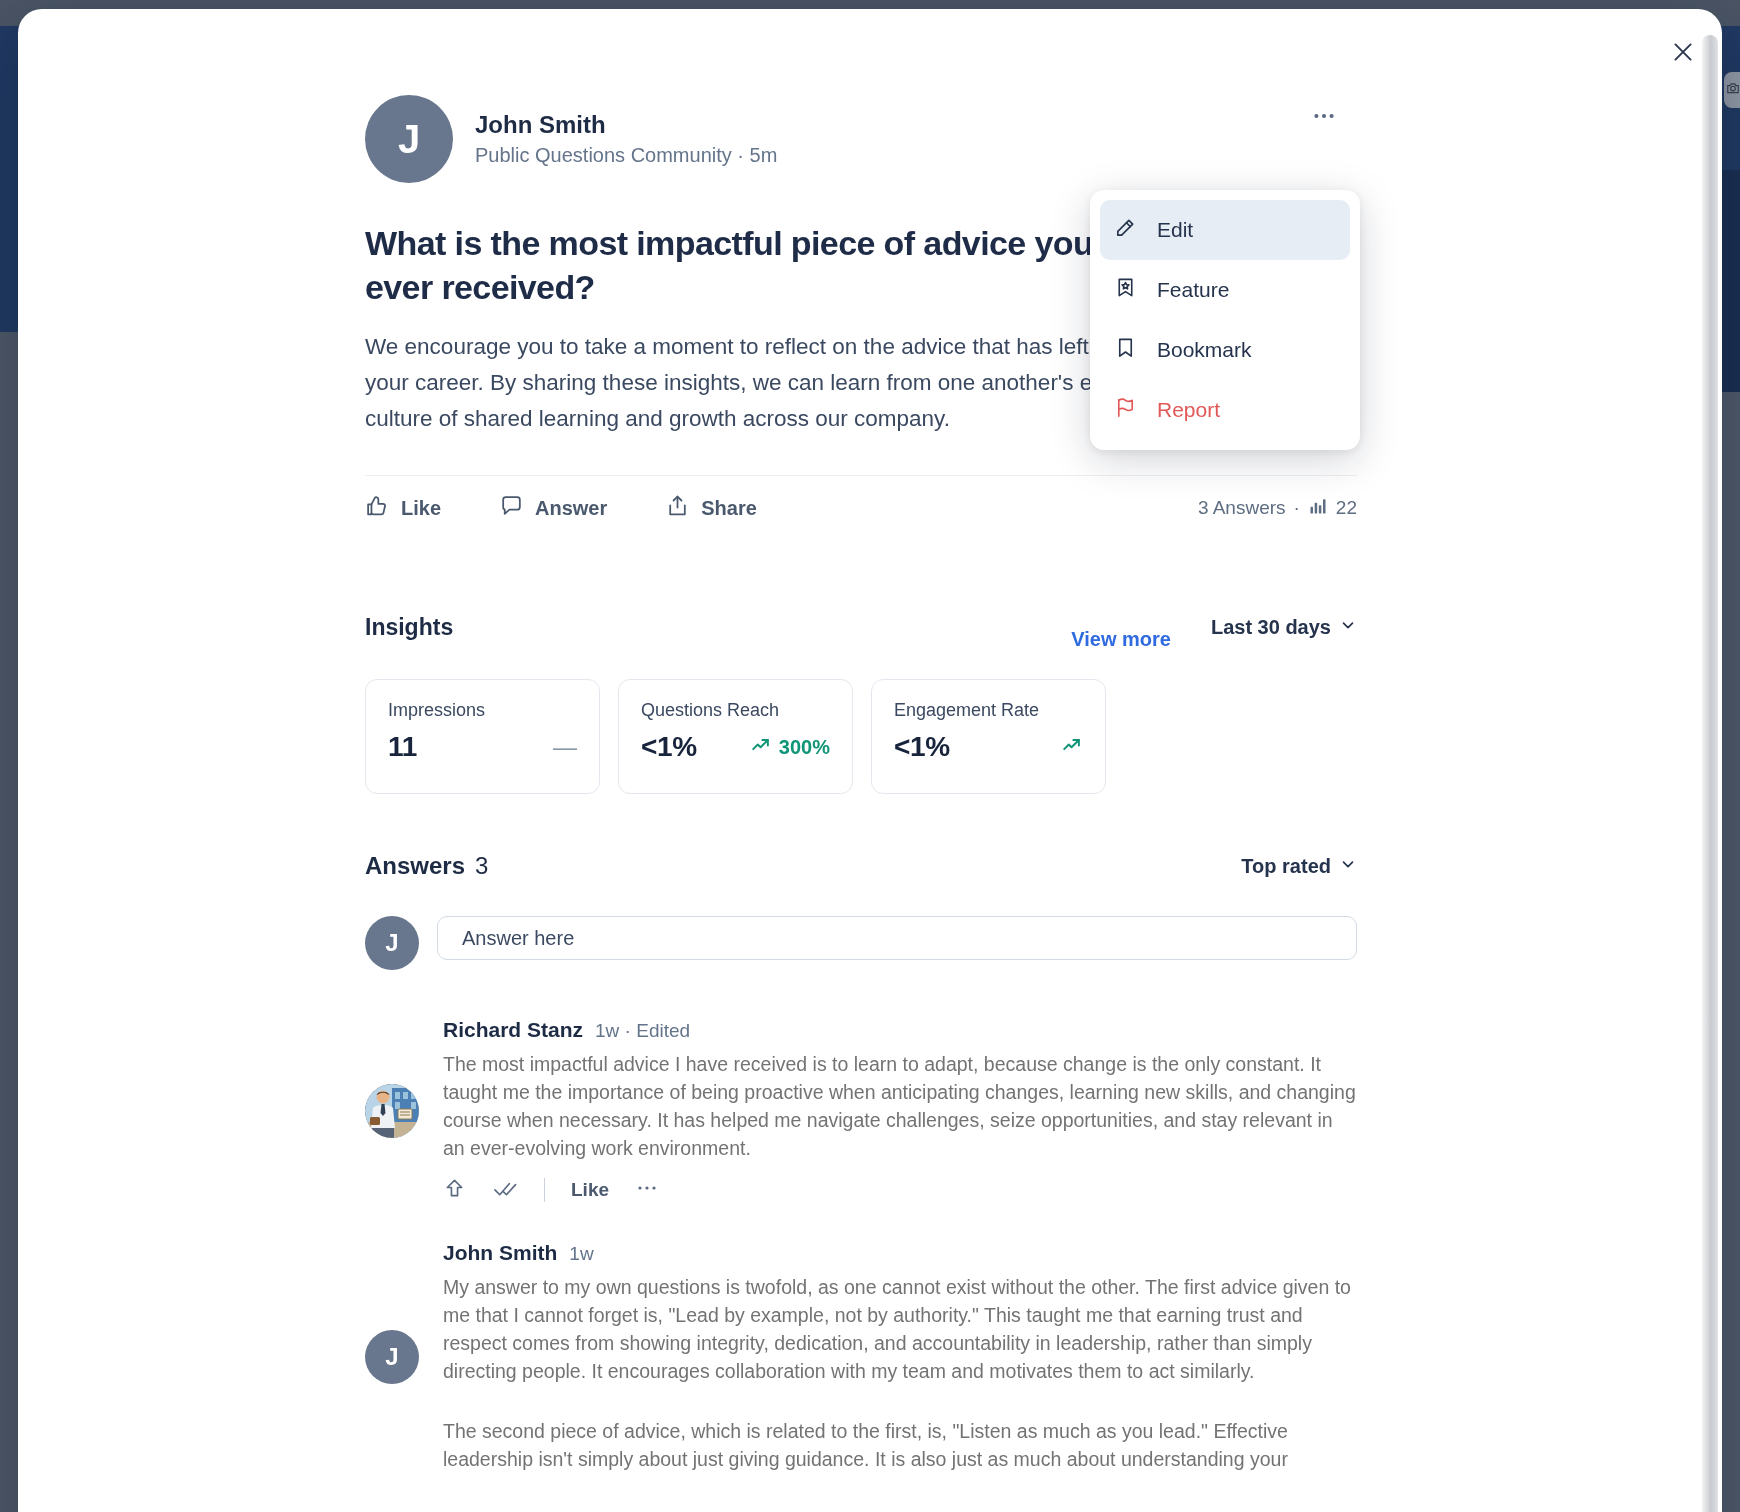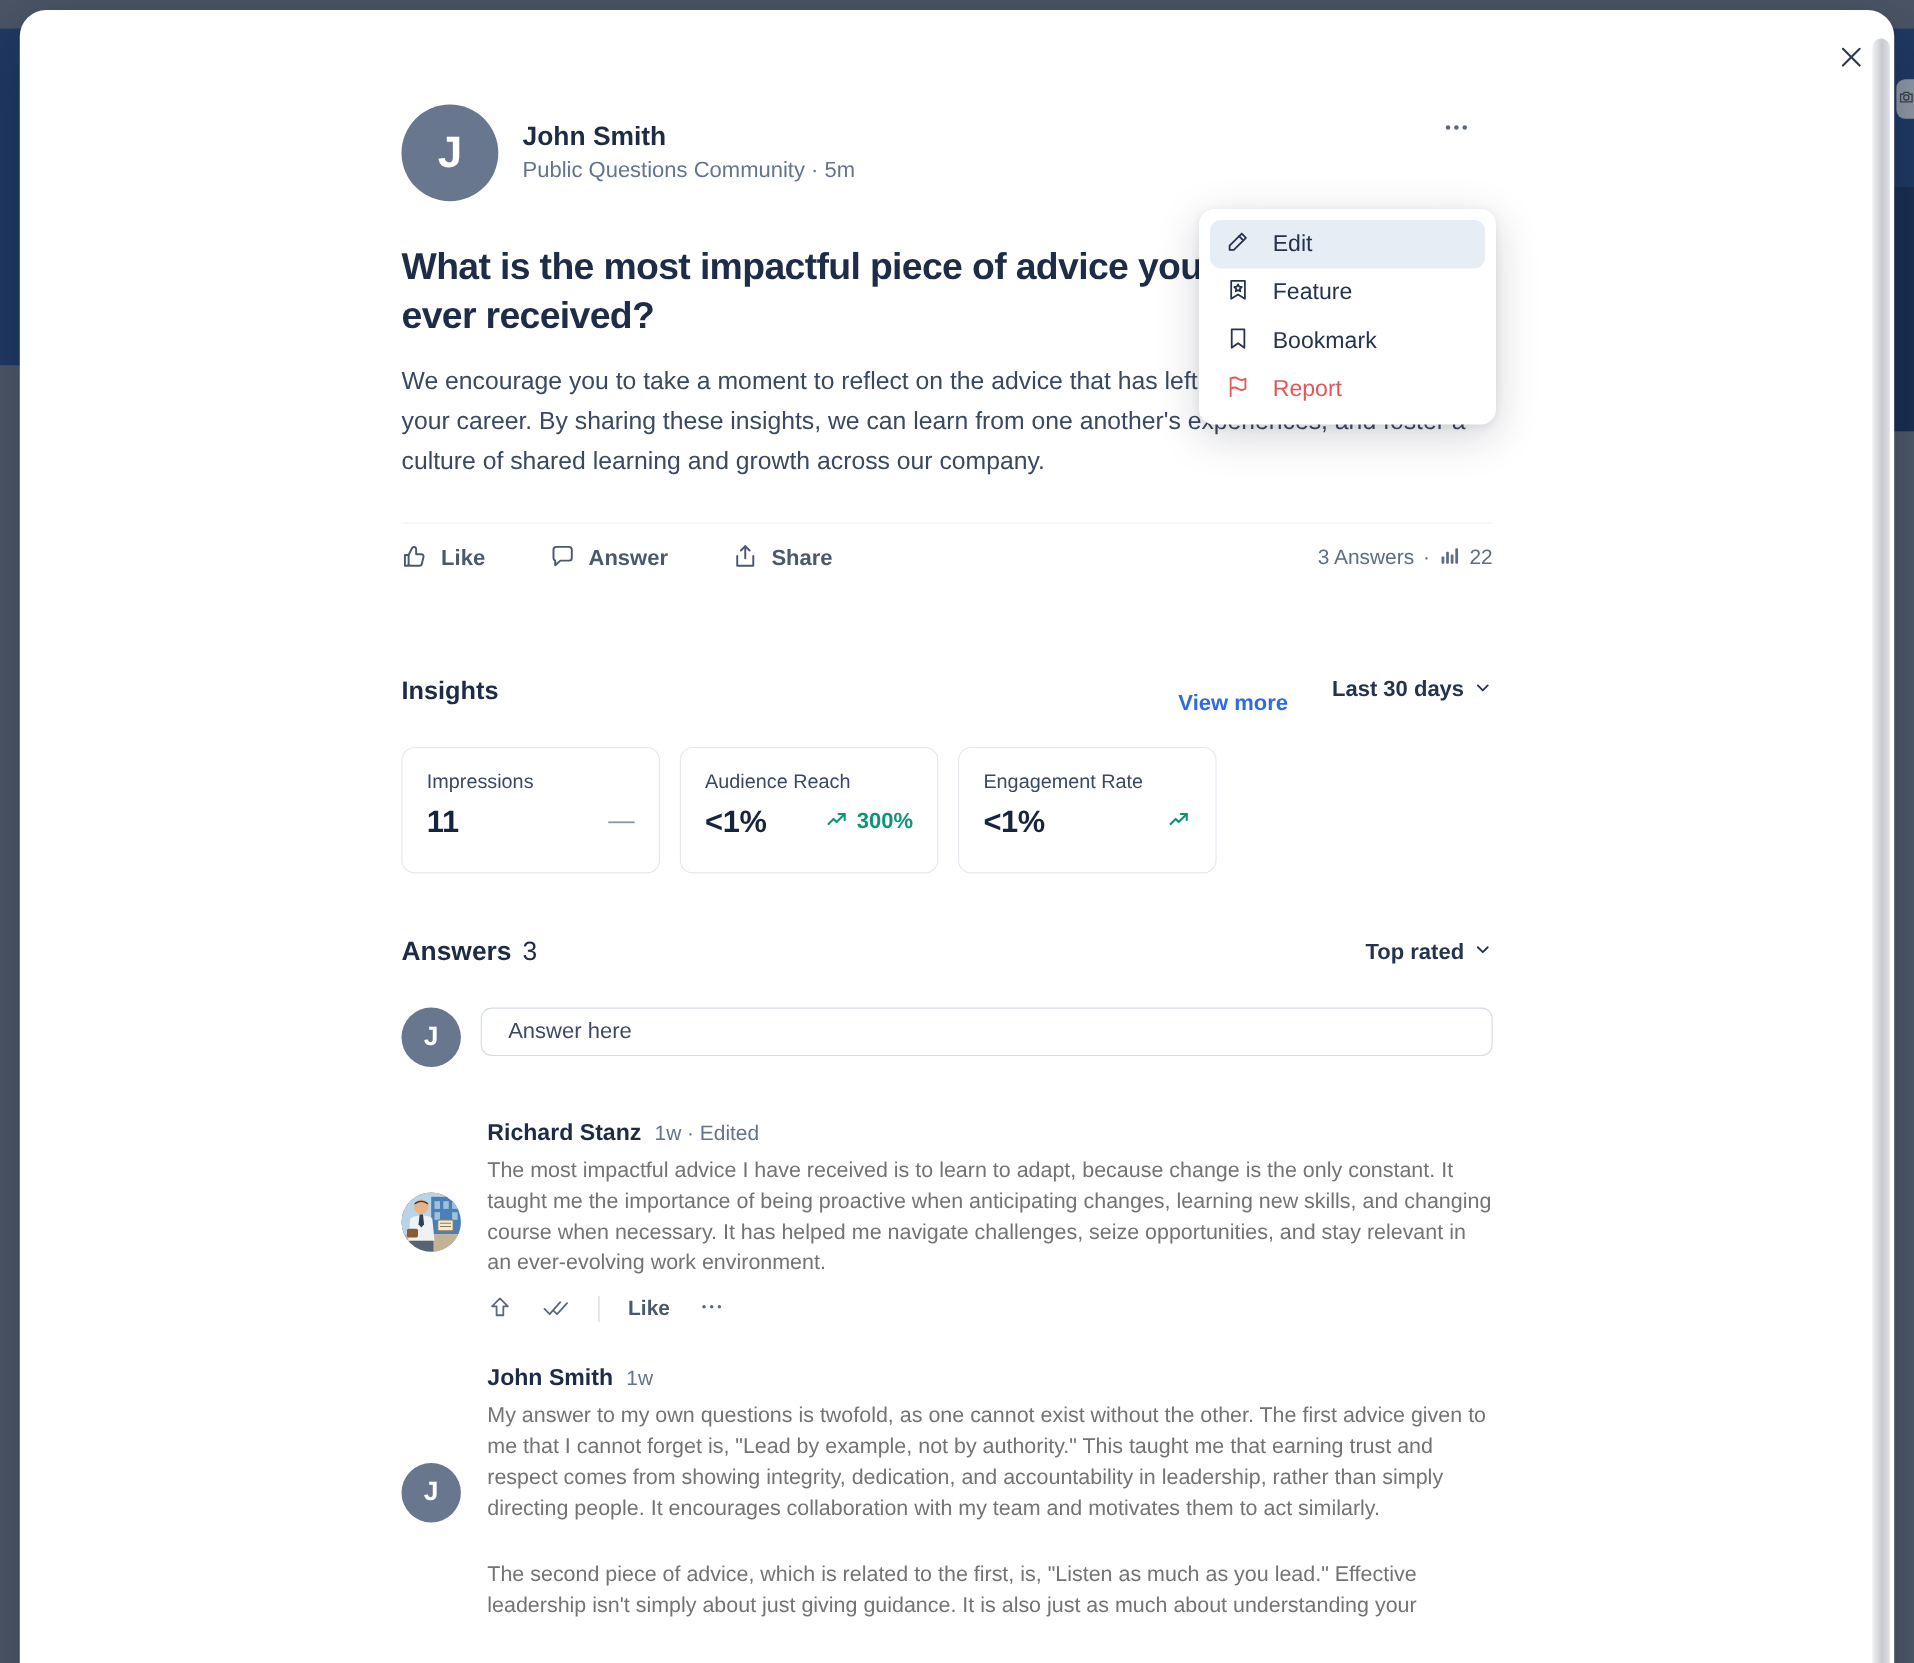--- a/index.html
+++ b/index.html
@@ -77,21 +77,21 @@
   .answer-meta { font-size:19px; color:#64748b; }
   .answer-text { margin-top:8px; font-size:19.5px; line-height:28px; color:#737373; }
   .answer-text p + p { margin-top:32px; }
   .answer-actions { margin-top:14px; display:flex; align-items:center; gap:26px; color:#5a6880; }
   .icon-btn { background:none; border:none; cursor:pointer; color:#5a6880; padding:0; display:flex; align-items:center; }
   .v-sep { width:1px; height:24px; background:#cbd2da; }
   .like-link { background:none; border:none; cursor:pointer; font-family:inherit; font-size:19px; font-weight:bold; color:#4b596e; }
 
   
   .ctx-menu { position:absolute; left:1072px; top:181px; width:270px; background:#fff; border-radius:14px; padding:10px; box-shadow:0 10px 40px rgba(15,23,42,.18), 0 2px 8px rgba(15,23,42,.08); z-index:10; }
-  .ctx-item { display:flex; align-items:center; gap:20px; height:44px; padding:0 14px; border-radius:10px; background:none; border:none; width:100%; cursor:pointer; font-family:inherit; font-size:21px; color:#25334d; text-align:left; }
+  .ctx-item { display:flex; align-items:center; gap:20px; height:60px; padding:0 14px; border-radius:10px; background:none; border:none; width:100%; cursor:pointer; font-family:inherit; font-size:21px; color:#25334d; text-align:left; }
   .ctx-item.highlighted { background:#e7edf4; }
   .ctx-item.danger { color:#e25757; }
   .ctx-item svg { flex:0 0 auto; }
 </style>
 </head>
 <body>
 
 <div class="backdrop">
   <div class="bd-topbar"></div>
   <div class="bd-hero"></div>
@@ -205,21 +205,21 @@
       <div class="card">
         <div class="card-label">Impressions</div>
         <div class="card-valrow">
           <div class="card-value">11</div>
           <div class="card-right">
               <span class="flat-dash">—</span>
             </div>
         </div>
       </div>
       <div class="card">
-        <div class="card-label">Audience Reach</div>
+        <div class="card-label">Questions Reach</div>
         <div class="card-valrow">
           <div class="card-value">&lt;1%</div>
           <div class="card-right">
             <span class="trend">
               <svg width="22" height="22" viewBox="0 0 24 24" fill="none" stroke="currentColor" stroke-width="2.1" stroke-linecap="round" stroke-linejoin="round">
                 <path d="M3.5 16.5l5-5 3 3 8-8"></path>
                   <path d="M13.5 6.5h6v6"></path>
               </svg>
             </span>
             <span class="delta">300%</span>

